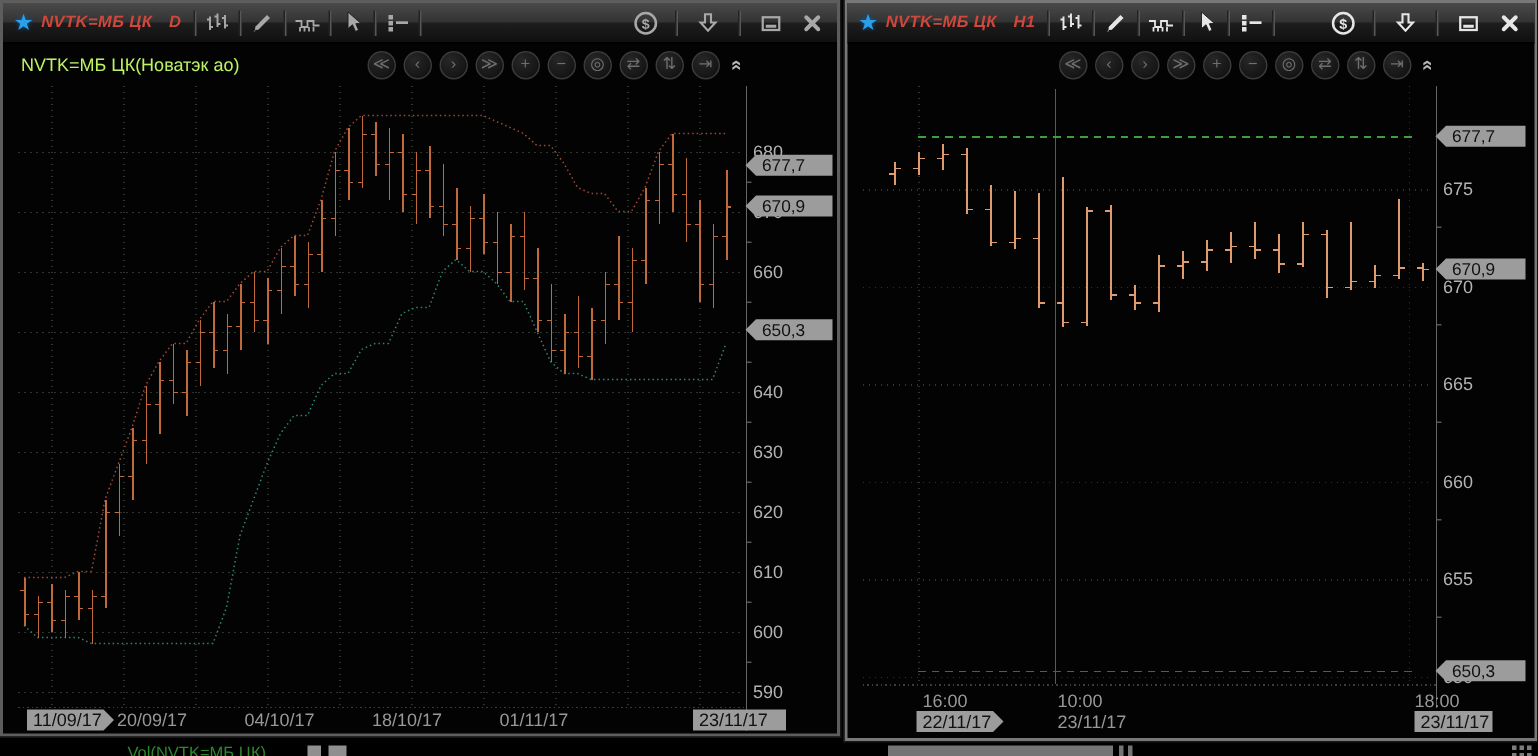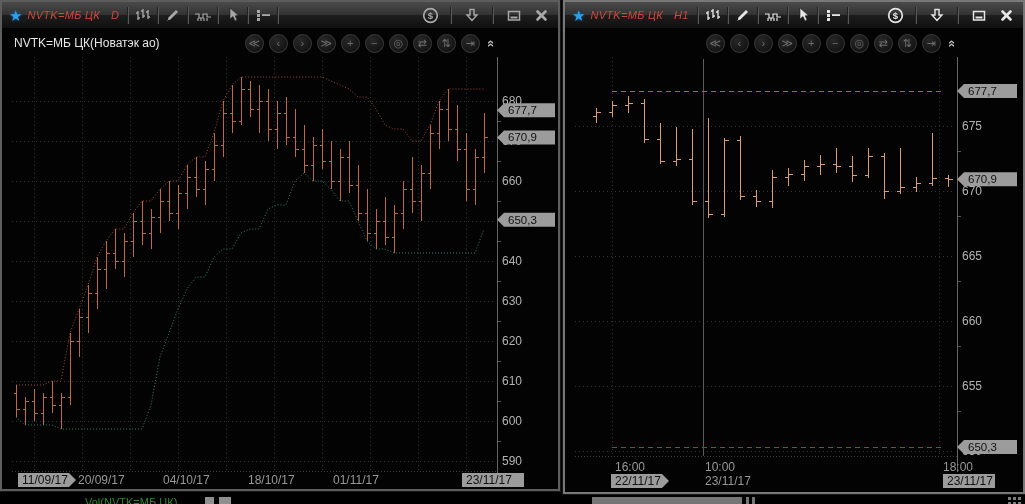--- a/index.html
+++ b/index.html
@@ -5,30 +5,30 @@
   html,body{margin:0;padding:0;background:#000;}
   .stage{position:relative;width:1025px;height:504px;background:#000;overflow:hidden;
          font-family:"Liberation Sans",sans-serif;}
   .win{position:absolute;background:#030303;border:2px solid #5d5d5d;outline:1px solid #161616;box-sizing:border-box;}
   #winL{left:0;top:0;width:560px;height:491px;}
   #winR{left:563px;top:0;width:462px;height:494px;border-color:#787878;}
   .titlebar{height:26px;display:flex;align-items:center;gap:5px;padding:0 7px;
             background:linear-gradient(#4a4a4a,#333 48%,#1d1d1d 52%,#101010);
             border-bottom:1px solid #000;}
   .star{font-size:15px;color:#2d9fe8;text-shadow:0 0 3px #0b5d9e;line-height:1;}
-  .sym,.period{color:#d0473c;font-style:italic;font-weight:normal;font-size:11px;letter-spacing:.3px;white-space:nowrap;}
+  .sym,.period{color:#d0473c;font-style:italic;font-weight:bold;font-size:11px;letter-spacing:.3px;white-space:nowrap;}
   .period{margin-left:6px;}
   .tsep{width:1px;height:17px;background:#222;border-right:1px solid #575757;margin:0 3px;}
   .ticon{width:22px;height:18px;display:flex;align-items:center;justify-content:center;}
   .winbtns{margin-left:auto;display:flex;gap:7px;align-items:center;}
   .wbtn{display:flex;align-items:center;justify-content:center;width:20px;height:18px;}
   .chartarea{position:relative;height:calc(100% - 26px);overflow:hidden;}
   svg.chart{position:absolute;left:0;top:0;display:block;}
   .navrow{position:absolute;left:0;top:0;right:0;height:28px;display:flex;align-items:center;z-index:2;}
-  .chart-title{color:#e5e5e5;font-size:12px;margin-left:12px;white-space:nowrap;}
+  .chart-title{color:#bef264;font-size:12px;margin-left:12px;white-space:nowrap;}
   .navbtns{margin-left:auto;display:flex;gap:5px;align-items:center;}
   .navbtn{width:19px;height:19px;border-radius:50%;box-sizing:border-box;
           background:radial-gradient(circle at 35% 30%,#272727,#0e0e0e);
           border:1px solid #3b3b3b;color:#6f6f6f;font-size:11px;line-height:17px;
           text-align:center;cursor:pointer;user-select:none;}
   .collapse{color:#b9b9b9;font-size:13px;font-weight:bold;display:inline-block;
             transform:rotate(90deg);margin:0 5px;cursor:pointer;}
   #winL .navbtns{margin-right:3px;} #winL .navrow{padding-right:58px;}
   #winR .navbtns{margin-right:3px;} #winR .navrow{padding-right:62px;}
   

